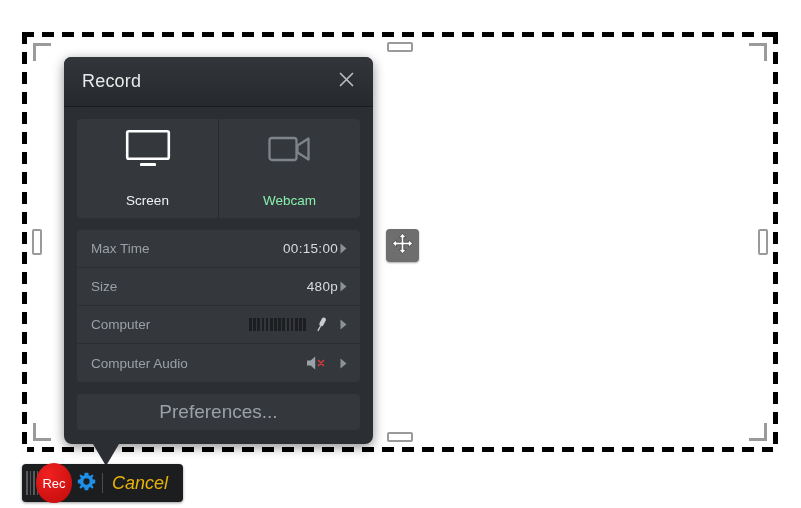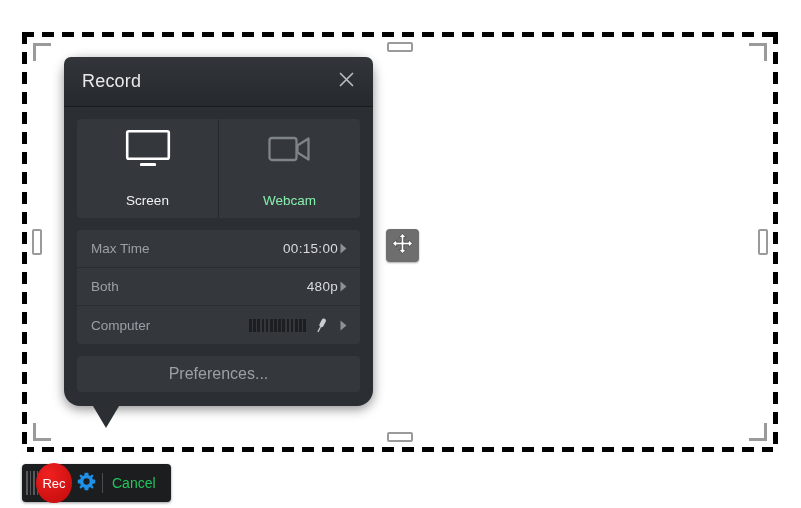--- a/index.html
+++ b/index.html
@@ -79,21 +79,21 @@
     box-shadow: 0 1px 2px rgba(0,0,0,.35);
   }
 
   
   #record-panel {
     position: absolute;
     left: 64px;
     top: 57px;
     width: 309px;
     background: #2b2e33;
-    border-radius: 16px;
+    border-radius: 8px;
     box-shadow: 0 3px 12px rgba(0,0,0,.45);
   }
   #panel-tail {
     position: absolute;
     left: 29px;
     top: 100%;
     width: 0;
     height: 0;
     border-left: 13px solid transparent;
     border-right: 13px solid transparent;
@@ -198,21 +198,21 @@
 
   
   .prefs-btn {
     margin-top: 12px;
     height: 36px;
     background: #34383d;
     border-radius: 4px;
     display: flex;
     align-items: center;
     justify-content: center;
-    font-size: 16px;
+    font-size: 19px;
     color: #9aa0a5;
     cursor: pointer;
   }
 
   
   #control-bar {
     position: absolute;
     left: 22px;
     top: 464px;
     height: 38px;
@@ -254,24 +254,25 @@
   }
   .gear-btn {
     width: 28px; height: 38px;
     display: flex; align-items: center; justify-content: center;
     cursor: pointer;
   }
   .bar-divider {
     width: 1px; height: 20px; background: #4b4c4f; margin: 0 7px 0 2px;
   }
   .cancel-btn {
-    font-size: 14px;
-    color: #22c55e;
+    font-size: 18px;
+    color: #eab308;
     padding: 0 9px 0 2px;
     cursor: pointer;
+    font-style: italic;
   }
 </style>
 </head>
 <body>
 
 <div id="capture-region">
   <div class="dash-edge dash-top"></div>
   <div class="dash-edge dash-bottom"></div>
   <div class="dash-edge dash-left"></div>
   <div class="dash-edge dash-right"></div>
@@ -343,21 +344,21 @@
         <span class="setting-label">Max Time</span>
         <span class="setting-value">00:15:00</span>
         <span class="chevron">
           <svg width="7" height="11" viewBox="0 0 7 11">
               <polygon points="0.5,0.5 6.5,5.5 0.5,10.5" fill="#8c9196"></polygon>
             </svg>
         </span>
       </div>
 
       <div class="setting-row">
-        <span class="setting-label">Both</span>
+        <span class="setting-label">Size</span>
         <span class="setting-value">480p</span>
         <span class="chevron">
           <svg width="7" height="11" viewBox="0 0 7 11">
               <polygon points="0.5,0.5 6.5,5.5 0.5,10.5" fill="#8c9196"></polygon>
             </svg>
         </span>
       </div>
 
       <div class="setting-row">
         <span class="setting-label">Computer</span>
@@ -385,20 +386,34 @@
             </g>
           </svg>
         </span>
         <span class="chevron">
           <svg width="7" height="11" viewBox="0 0 7 11">
               <polygon points="0.5,0.5 6.5,5.5 0.5,10.5" fill="#8c9196"></polygon>
             </svg>
         </span>
       </div>
 
+      <div class="setting-row">
+        <span class="setting-label">Computer Audio</span>
+        <span class="icon-inline">
+          <svg width="24" height="16" viewBox="0 0 24 16">
+            <path d="M2 5.6 L5.6 5.6 L10.2 1.6 L10.2 14.4 L5.6 10.4 L2 10.4 Z" fill="#9aa0a5"></path>
+            <path d="M13.5 5.5 L18.5 10.5 M18.5 5.5 L13.5 10.5" stroke="#cc3a3a" stroke-width="1.7" fill="none" stroke-linecap="round"></path>
+          </svg>
+        </span>
+        <span class="chevron">
+          <svg width="7" height="11" viewBox="0 0 7 11">
+              <polygon points="0.5,0.5 6.5,5.5 0.5,10.5" fill="#8c9196"></polygon>
+            </svg>
+        </span>
+      </div>
     </div>
 
     <div class="prefs-btn">Preferences...</div>
   </div>
 </div>
 
 <div id="control-bar">
   <div class="grip">
     <i></i>
       <i></i>

